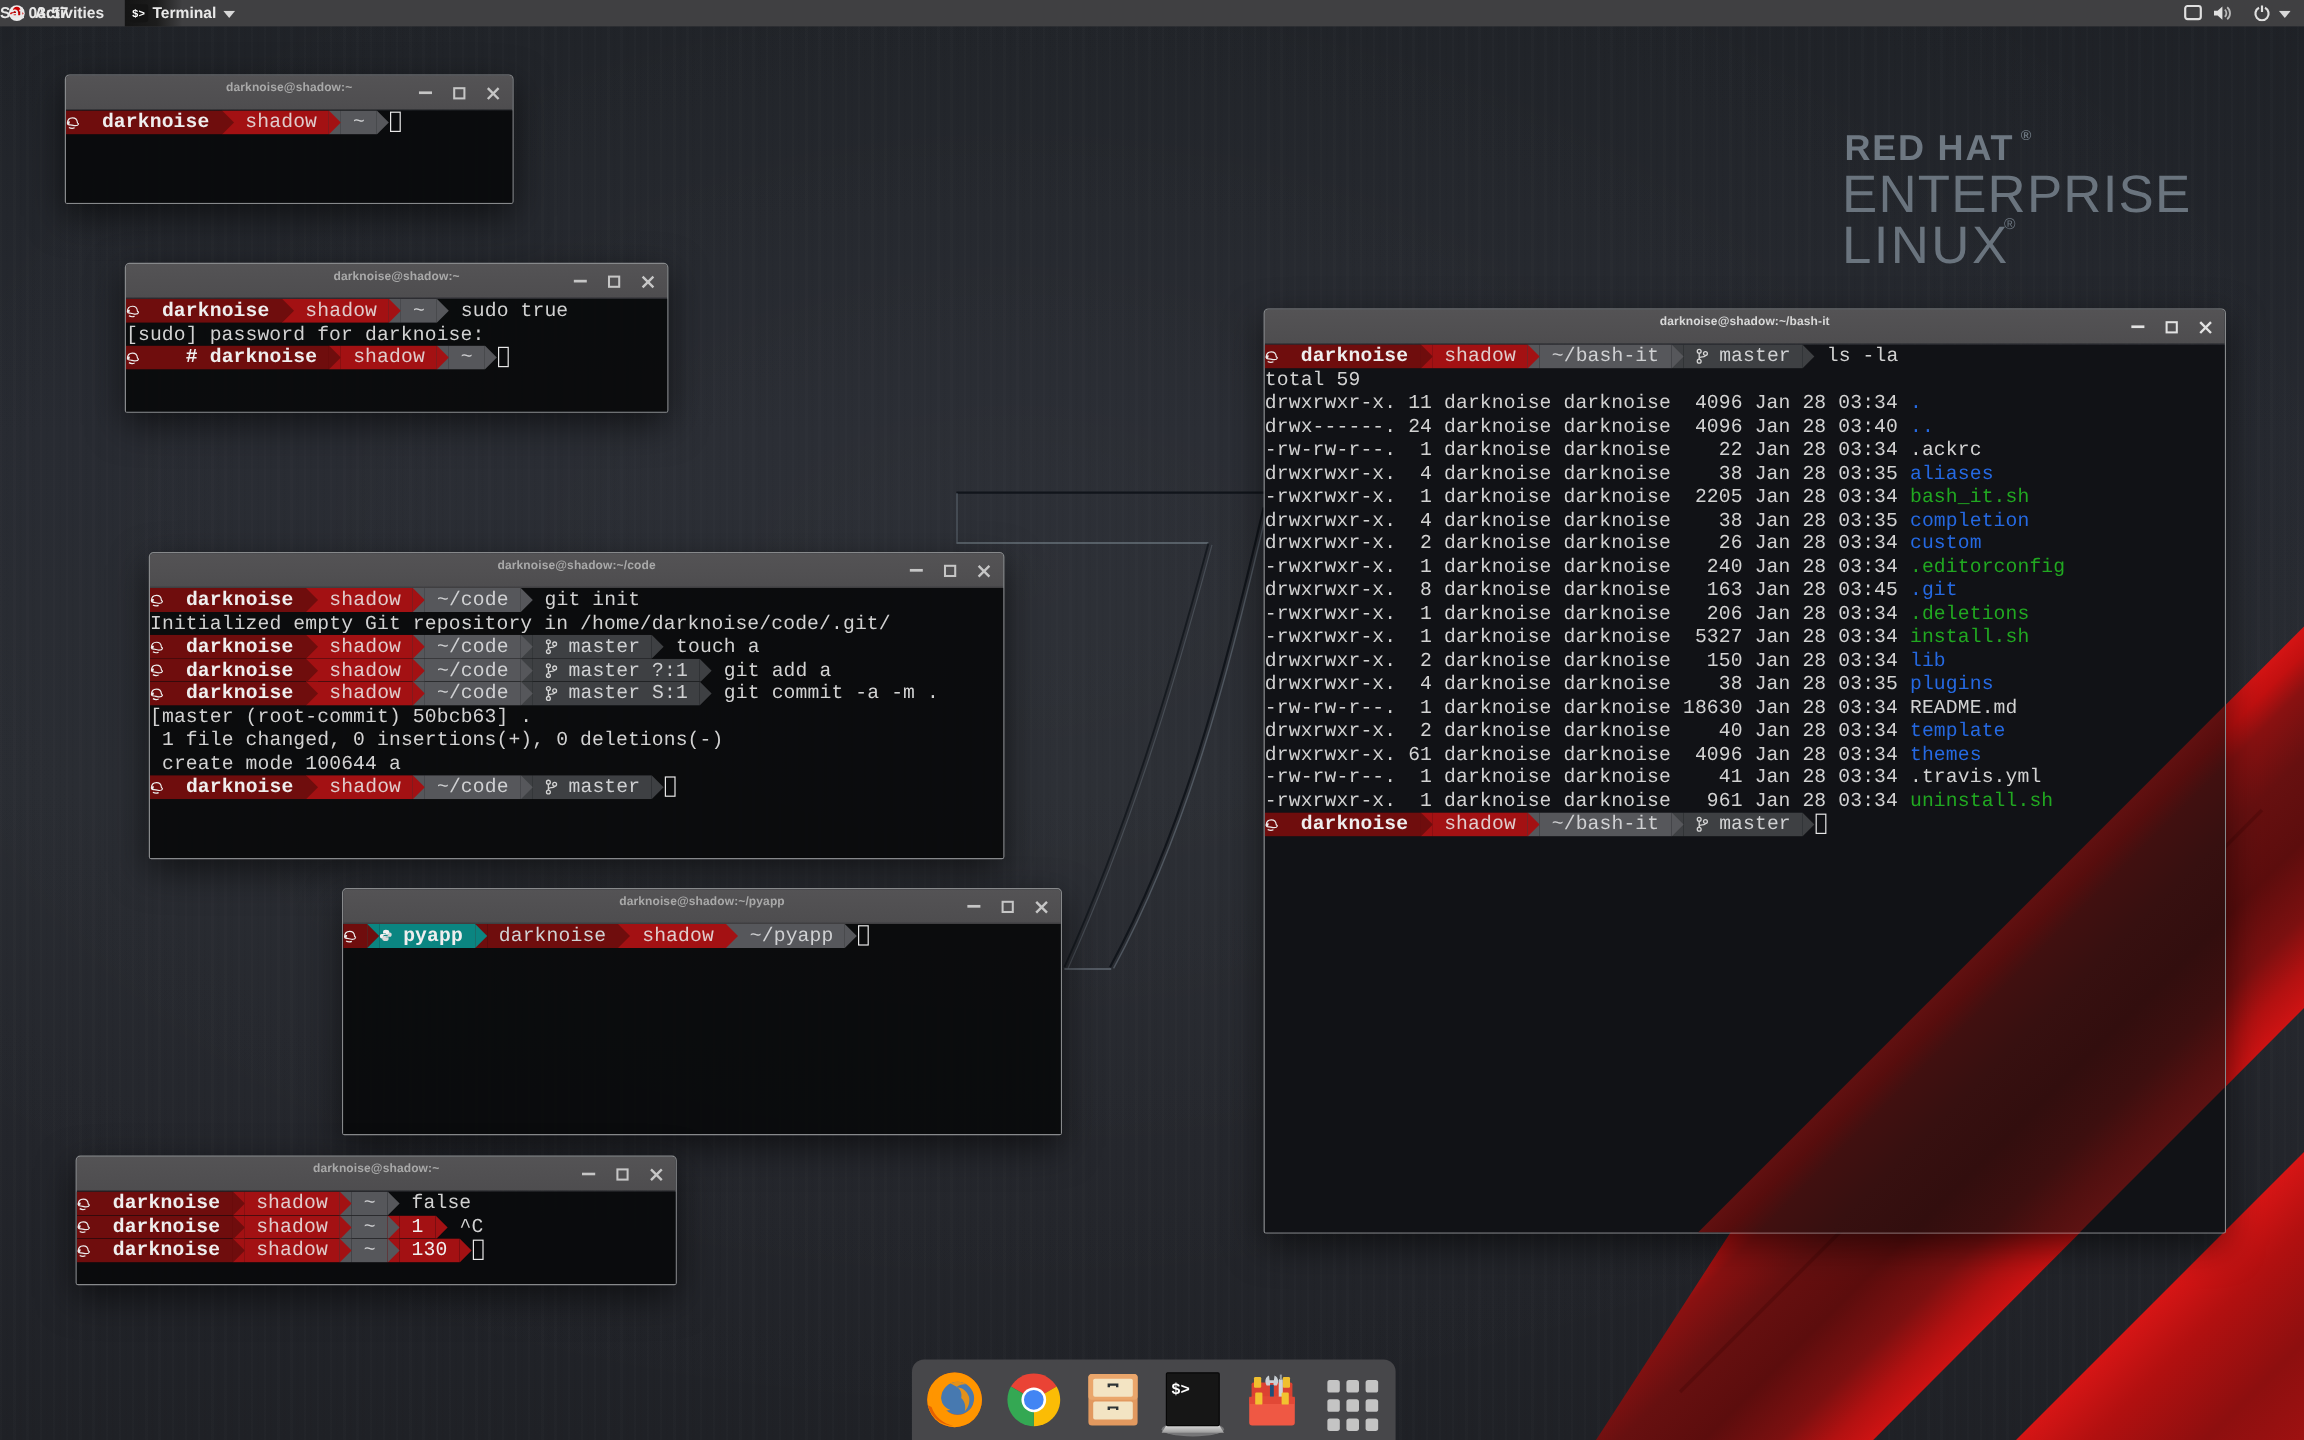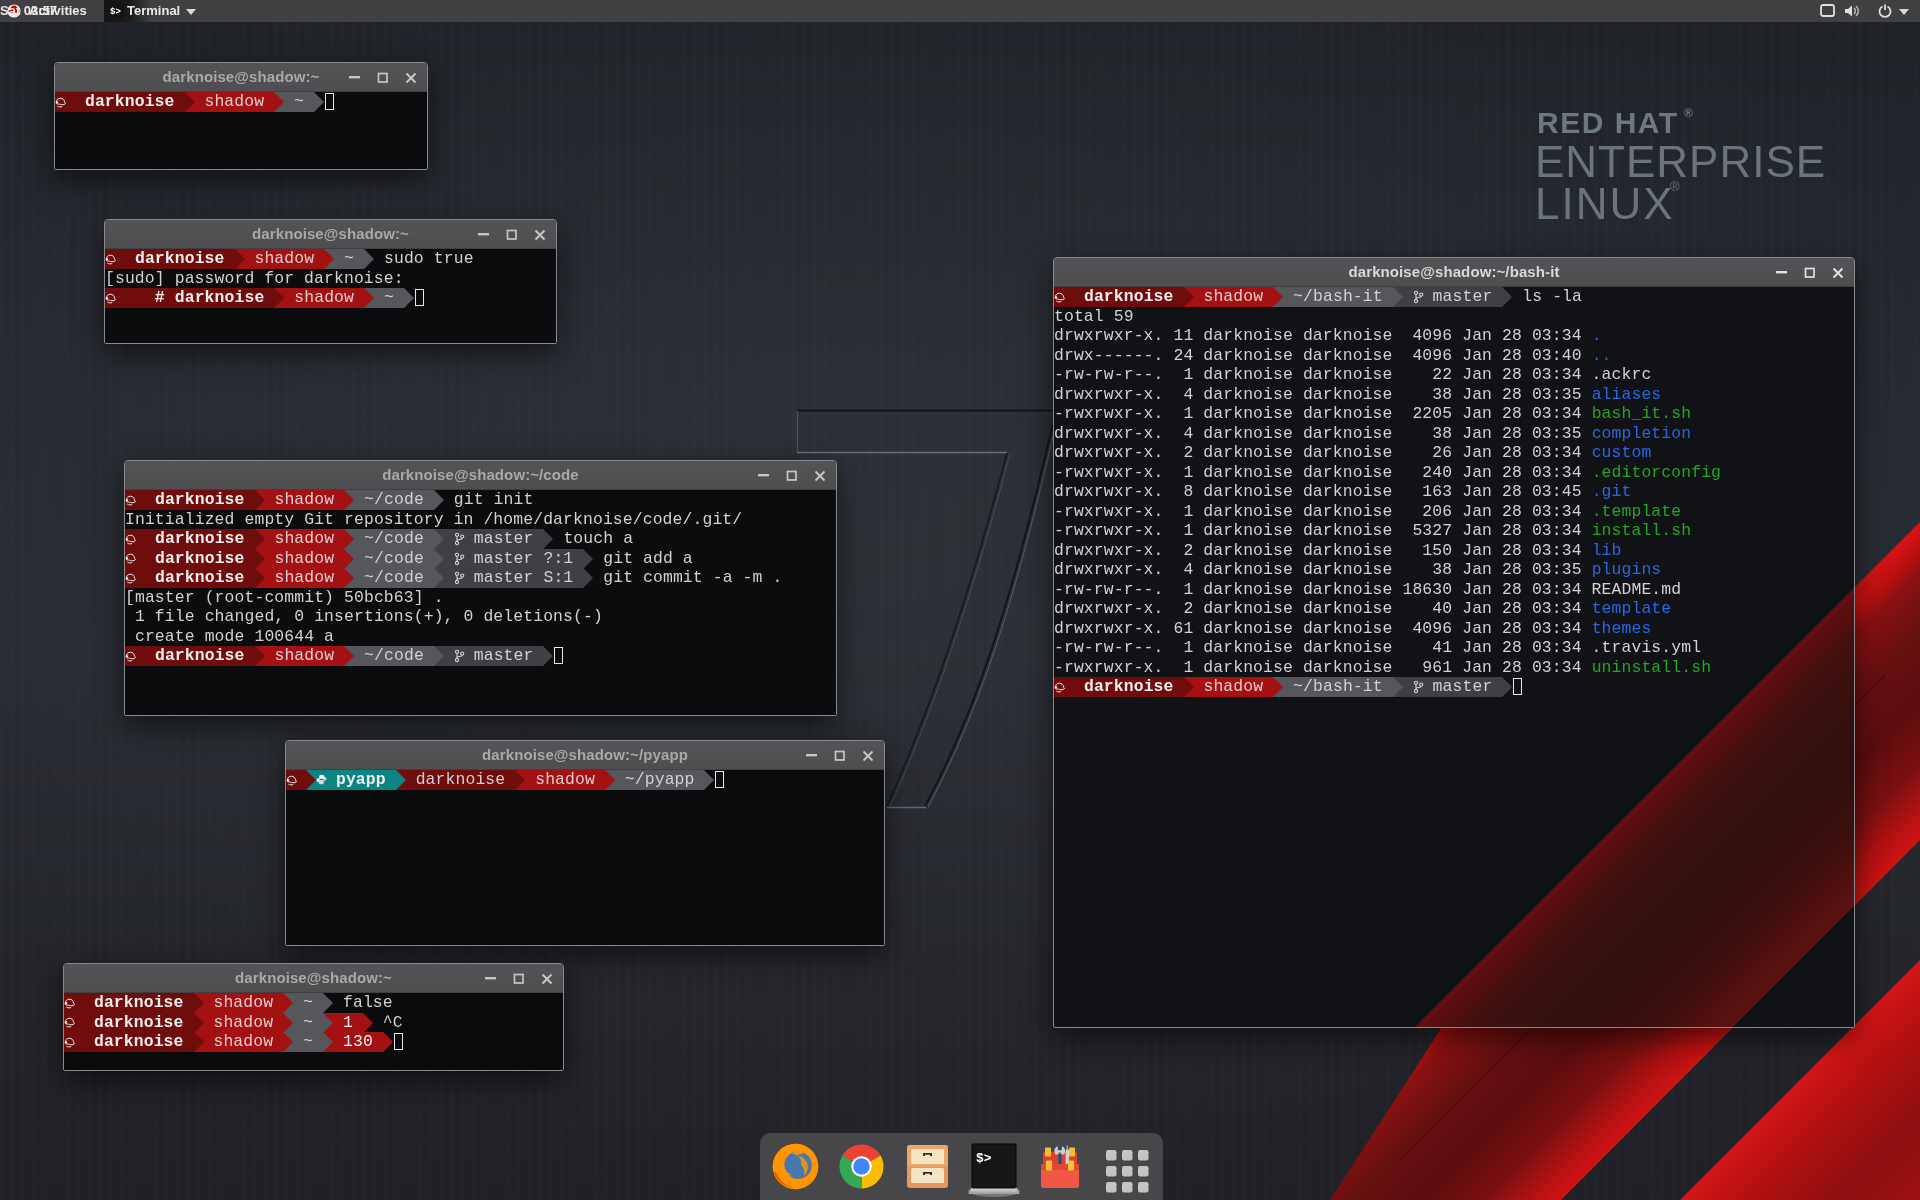--- a/index.html
+++ b/index.html
@@ -11,21 +11,21 @@
 #wall7{position:absolute;left:0;top:0;}
 
 #topbar{position:absolute;left:0;top:0;width:1920px;height:22px;background:#404042;color:#e8e8e8;font-size:13px;z-index:50;}
 #topbar .act{position:absolute;left:29px;top:3px;font-weight:bold;}
 #topbar .appbtn{position:absolute;left:104px;top:0;width:48px;height:22px;background:linear-gradient(90deg,#141414 0%,#1c1c1c 55%,rgba(40,40,40,0) 100%);}
 #topbar .appname{position:absolute;left:127px;top:3px;font-weight:bold;}
 #topbar .clock{position:absolute;left:0;right:16px;top:3px;text-align:left;font-weight:bold;}
 
 .win{position:absolute;border:1px solid #87898b;border-radius:4px 4px 2px 2px;box-shadow:0 10px 30px rgba(0,0,0,0.55);}
 .tb{position:absolute;left:0;top:0;right:0;height:28px;background:linear-gradient(#545355 0%,#4e4d4f 100%);border-radius:3px 3px 0 0;border-bottom:1px solid #403f41;}
-.tb .t{position:absolute;left:0;right:0;top:5px;text-align:center;font-weight:bold;font-size:15px;color:#a9a9a9;letter-spacing:0.1px;}
+.tb .t{position:absolute;left:0;right:0;top:5px;text-align:center;font-weight:bold;font-size:10px;color:#a9a9a9;letter-spacing:0.1px;}
 .win.foc .tb .t{color:#d8d8d8;}
 .btns{position:absolute;right:0;top:0;height:28px;}
 .btns svg{position:absolute;top:9px;}
 .term{position:absolute;left:0;right:0;top:29px;bottom:0;background:rgba(9,10,11,0.93);color:#d2d2d2;font-family:"Liberation Mono",monospace;font-size:16.4px;line-height:19.5px;letter-spacing:0.12px;overflow:hidden;}
 .win.foc .term{background:transparent;}
 .r{height:19.5px;white-space:pre;overflow:hidden;}
 .sg{display:inline-block;height:19.5px;white-space:pre;vertical-align:top;}
 i.tr{display:inline-block;width:0;height:0;border-top:10px solid transparent;border-bottom:10px solid transparent;border-left:10px solid currentColor;vertical-align:top;}
 .cur{display:inline-block;width:7px;height:15px;border:1.6px solid #e8e8e8;vertical-align:top;margin-top:1px;margin-left:1px;}
 .b{font-weight:bold;color:#efeeee;}
@@ -354,21 +354,21 @@
 <div class="r">total 59</div>
 <div class="r">drwxrwxr-x. 11 darknoise darknoise  4096 Jan 28 03:34 <span class="blu">.</span></div>
 <div class="r">drwx------. 24 darknoise darknoise  4096 Jan 28 03:40 <span class="blu">..</span></div>
 <div class="r">-rw-rw-r--.  1 darknoise darknoise    22 Jan 28 03:34 .ackrc</div>
 <div class="r">drwxrwxr-x.  4 darknoise darknoise    38 Jan 28 03:35 <span class="blu">aliases</span></div>
 <div class="r">-rwxrwxr-x.  1 darknoise darknoise  2205 Jan 28 03:34 <span class="grn">bash_it.sh</span></div>
 <div class="r">drwxrwxr-x.  4 darknoise darknoise    38 Jan 28 03:35 <span class="blu">completion</span></div>
 <div class="r">drwxrwxr-x.  2 darknoise darknoise    26 Jan 28 03:34 <span class="blu">custom</span></div>
 <div class="r">-rwxrwxr-x.  1 darknoise darknoise   240 Jan 28 03:34 <span class="grn">.editorconfig</span></div>
 <div class="r">drwxrwxr-x.  8 darknoise darknoise   163 Jan 28 03:45 <span class="blu">.git</span></div>
-<div class="r">-rwxrwxr-x.  1 darknoise darknoise   206 Jan 28 03:34 <span class="grn">.template</span></div>
+<div class="r">-rwxrwxr-x.  1 darknoise darknoise   206 Jan 28 03:34 <span class="grn">.deletions</span></div>
 <div class="r">-rwxrwxr-x.  1 darknoise darknoise  5327 Jan 28 03:34 <span class="grn">install.sh</span></div>
 <div class="r">drwxrwxr-x.  2 darknoise darknoise   150 Jan 28 03:34 <span class="blu">lib</span></div>
 <div class="r">drwxrwxr-x.  4 darknoise darknoise    38 Jan 28 03:35 <span class="blu">plugins</span></div>
 <div class="r">-rw-rw-r--.  1 darknoise darknoise 18630 Jan 28 03:34 README.md</div>
 <div class="r">drwxrwxr-x.  2 darknoise darknoise    40 Jan 28 03:34 <span class="blu">template</span></div>
 <div class="r">drwxrwxr-x. 61 darknoise darknoise  4096 Jan 28 03:34 <span class="blu">themes</span></div>
 <div class="r">-rw-rw-r--.  1 darknoise darknoise    41 Jan 28 03:34 .travis.yml</div>
 <div class="r">-rwxrwxr-x.  1 darknoise darknoise   961 Jan 28 03:34 <span class="grn">uninstall.sh</span></div>
 <div class="r"><span class="sg m"><span class="ic"><svg width="11" height="13" viewBox="0 0 11 13" style="top:3.5px">
                 <path d="M1.2,6.8 C1.2,4 3,2.2 5.4,2.2 C7.8,2.2 9.3,3.8 9.5,6.1 L9.6,6.5 C10.2,6.7 10.5,7 10.4,7.4 C10.1,8.4 8.5,8.9 6.8,8.7 C5.1,8.5 4.3,7.9 3.2,8 C2.1,8.1 1.3,7.8 1.2,6.8 Z" fill="none" stroke="#ececec" stroke-width="1"></path>

